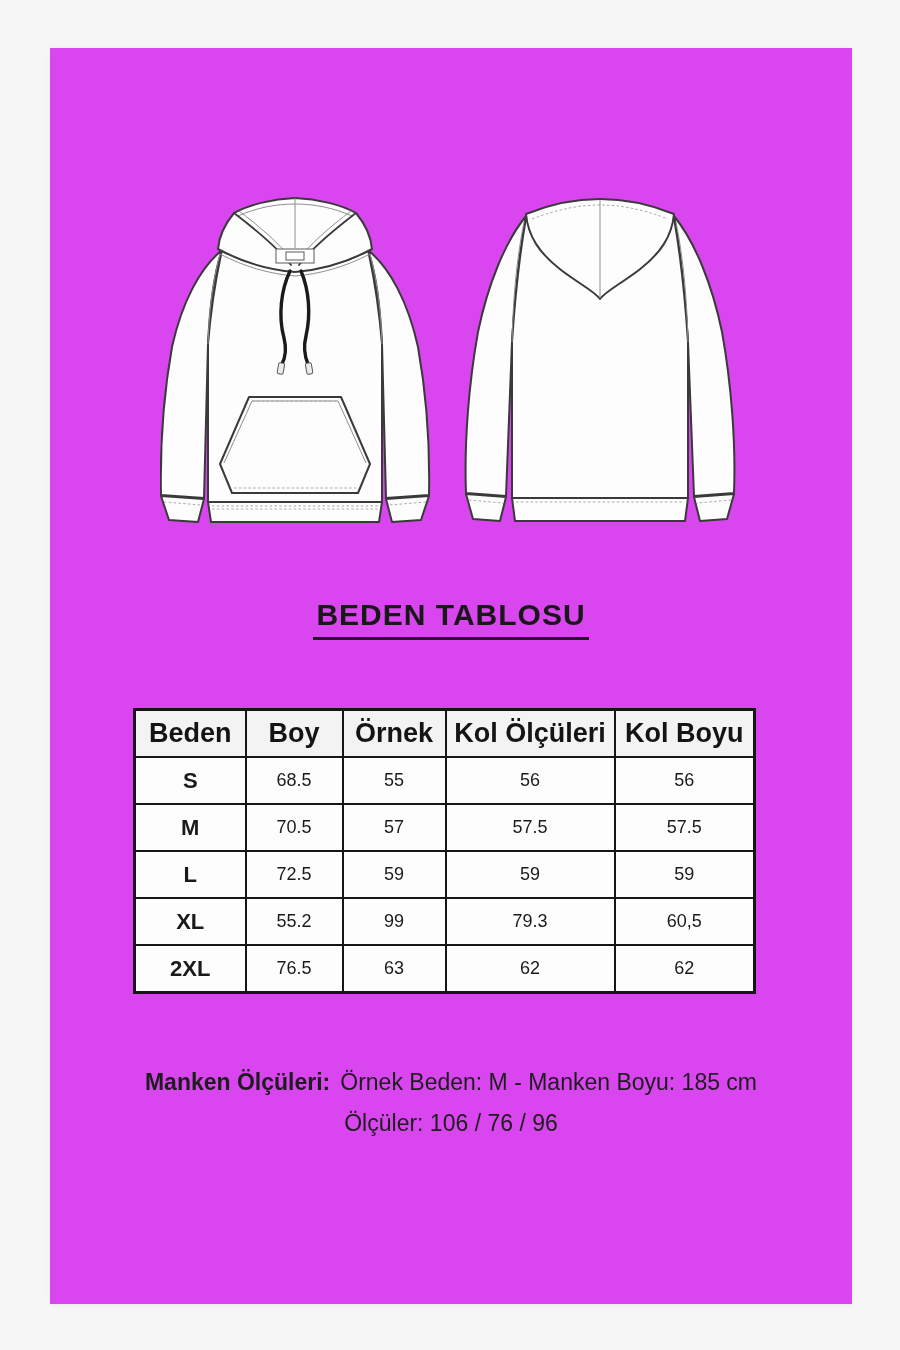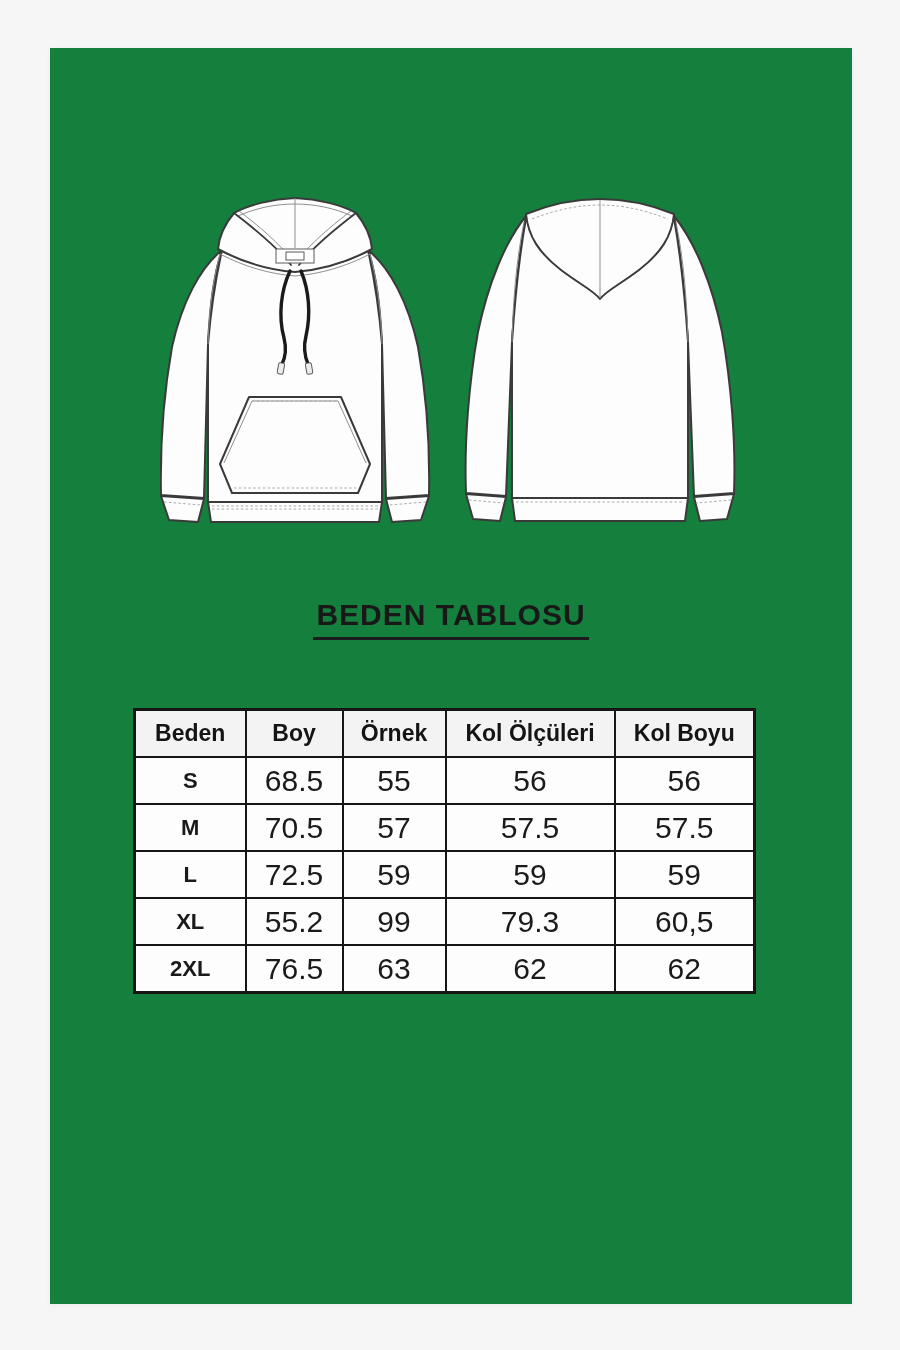--- a/index.html
+++ b/index.html
@@ -6,21 +6,21 @@
   body{
     width:900px;height:1350px;
     background:#f6f6f6;
     font-family:"Liberation Sans",sans-serif;
     color:#171717;
     -webkit-font-smoothing:antialiased;
   }
   .page{position:relative;width:900px;height:1350px;overflow:hidden;}
   .card{
     position:absolute;left:50px;top:48px;width:802px;height:1256px;
-    background:#15803d;
+    background:#d946ef;
     box-shadow:0 1px 5px rgba(0,0,0,.05);
   }
   .sketch{position:absolute;width:280px;height:340px;}
   .sketch.front{left:110px;top:144px;}
   .sketch.back{left:410px;top:144px;}
 
   .title-wrap{position:absolute;left:0;top:550px;width:100%;text-align:center;}
   .title-text{
     display:inline-block;
     font-size:30px;font-weight:bold;letter-spacing:1px;
@@ -37,24 +37,24 @@
     background:#fdfdfd;
   }
   table.size-table th, table.size-table td{
     border:2px solid #161616;
     text-align:center;vertical-align:middle;
     height:45px;
     padding:0;
   }
   table.size-table th{
     background:#f3f3f3;
-    font-size:23px;font-weight:bold;color:#141414;
+    font-size:27px;font-weight:bold;color:#141414;
   }
   table.size-table td{
-    font-size:30px;font-weight:normal;color:#1a1a1a;
+    font-size:18px;font-weight:normal;color:#1a1a1a;
   }
   table.size-table td.size-label{font-weight:bold;font-size:22px;}
 
   .footer{
     position:absolute;left:0;top:1020px;width:100%;
     text-align:center;font-size:23px;color:#1d1d1d;line-height:1.3;
   }
   .footer .bold{font-weight:bold;margin-right:10px;}
   .footer .line2{margin-top:11px;}
 
@@ -197,15 +197,23 @@
             <td class="size-label">2XL</td>
             <td>76.5</td>
             <td>63</td>
             <td>62</td>
             <td>62</td>
           </tr>
         </tbody>
       </table>
     </div>
 
+    <div class="footer">
+      <div class="line1">
+        <span class="bold">Manken Ölçüleri:</span><span>Örnek Beden: M - Manken Boyu: 185 cm</span>
+      </div>
+      <div class="line2">
+        <span>Ölçüler: 106 / 76 / 96</span>
+      </div>
+    </div>
 
   </div>
 </div>
 
 </body></html>

